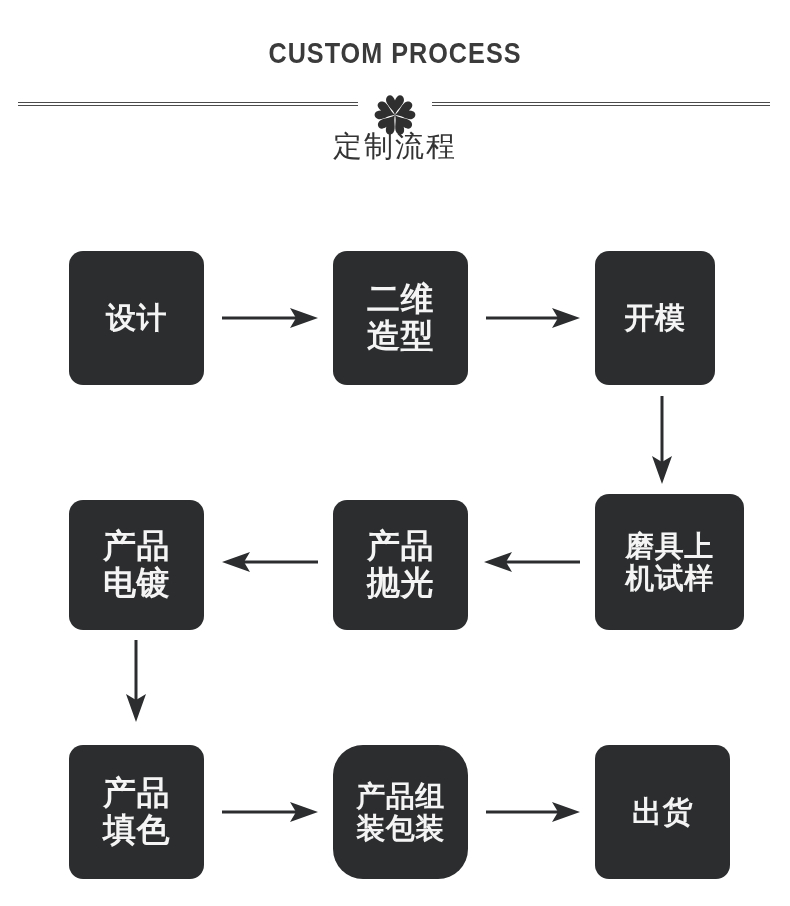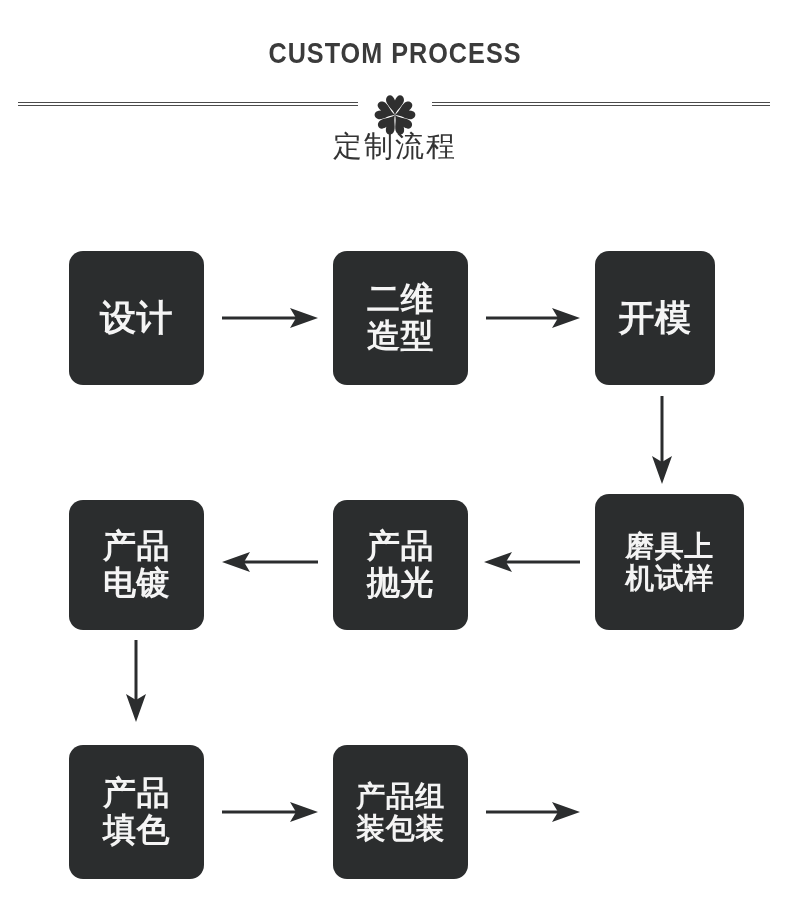--- a/index.html
+++ b/index.html
@@ -107,21 +107,21 @@
   }
   .node-label {
     color: #f4f4f4;
     font-family: "DejaVu Sans", "Liberation Sans", sans-serif;
     font-weight: bold;
     text-align: center;
     line-height: 1.12;
     letter-spacing: 0.5px;
     white-space: pre-line;
   }
-  .node-label.one-line  { font-size: 36px; }
+  .node-label.one-line  { font-size: 30px; }
   .node-label.two-line  { font-size: 33px; }
   .node-label.two-line-sm { font-size: 29px; }
 </style>
 </head>
 <body>
 
 <div class="header">
 
   <div class="header-title">CUSTOM PROCESS</div>
 
@@ -232,19 +232,22 @@
   <div class="node" style="left:69px; top:500px; width:135px; height:130px;">
     <span class="node-label two-line">产品
 电镀</span>
   </div>
 
   <div class="node" style="left:69px; top:745px; width:135px; height:134px;">
     <span class="node-label two-line">产品
 填色</span>
   </div>
 
-  <div class="node" style="left:333px; top:745px; width:135px; height:134px;">
+  <div class="node" style="left:333px; top:745px; width:135px; height:134px;border-radius:30px;">
     <span class="node-label two-line-sm">产品组
 装包装</span>
   </div>
 
+  <div class="node" style="left:595px; top:745px; width:135px; height:134px;">
+    <span class="node-label one-line">出货</span>
+  </div>
 
 </div>
 
 </body></html>

